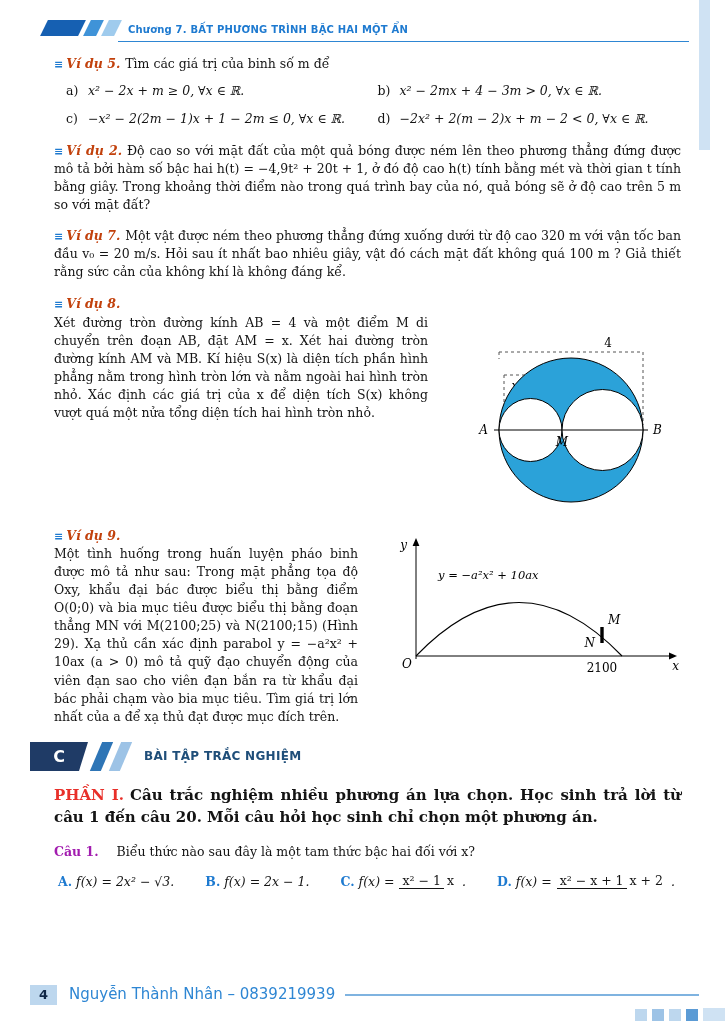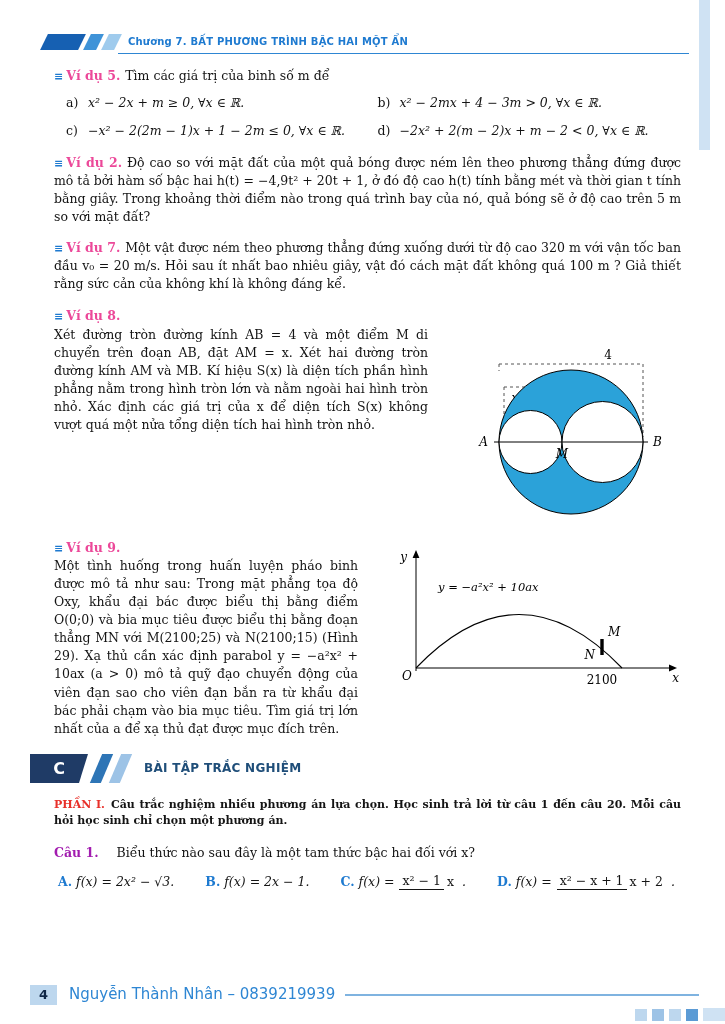--- a/index.html
+++ b/index.html
@@ -3,35 +3,35 @@
 <meta charset="utf-8">
 <style>
   html,body{margin:0;padding:0;background:#e9e9e9;}
   .page{position:relative;width:725px;height:1024px;background:#ffffff;margin:0 auto;
         font-family:"DejaVu Serif", serif;font-size:12.5px;line-height:1.45;color:#141414;overflow:hidden;}
 
   
   .tr-bar{position:absolute;top:0;right:15px;width:11px;height:150px;background:#cfe2f3;}
 
   
-  .hdr{display:flex;align-items:center;margin:32px 36px 0 44px;}
+  .hdr{display:flex;align-items:flex-start;margin:20px 36px 0 44px;}
   .hdr-shapes{display:flex;gap:5px;align-items:center;margin-bottom:2px;}
   .sh{height:16px;transform:skewX(-26deg);}
   .sh1{width:38px;background:#1660b2;}
   .sh2{width:13px;background:#3f93d8;}
   .sh3{width:13px;background:#9fcbed;}
   .hdr-rule{flex:1;border-bottom:1.4px solid #2e86d3;padding:0 0 3px 10px;}
   .hdr-text{font-family:"DejaVu Sans", sans-serif;font-size:10px;font-weight:bold;color:#1e7ad0;letter-spacing:.2px;}
 
   .content{padding:0 44px 0 54px;}
   p{margin:0;}
   .ex{margin-top:13px;}
   .ex-para{text-align:justify;}
   .ex-icon{color:#1e7ad0;font-weight:bold;font-family:"DejaVu Sans", sans-serif;font-size:11px;margin-right:3px;}
-  .ex-label{color:#ec4899;font-weight:bold;margin-right:5px;white-space:nowrap;}
+  .ex-label{color:#c2410c;font-weight:bold;margin-right:5px;white-space:nowrap;font-style:italic;}
   .math{font-style:italic;}
 
   .vd5-grid{display:grid;grid-template-columns:1fr 1fr;gap:10px 8px;margin-top:9px;padding-left:12px;}
   .vd5-item{display:flex;gap:9px;}
   .opt-key{min-width:13px;}
 
   .ex-flex{display:flex;gap:28px;margin-top:14px;}
   .text-col{flex:1;}
   figure{margin:0;flex:none;}
   .fig8{width:225px;}
@@ -46,21 +46,21 @@
   
   .banner{display:flex;align-items:center;margin:16px 0 0 -24px;height:29px;}
   .c-box{width:58px;height:29px;background:#1f3b66;color:#fff;display:flex;align-items:center;justify-content:center;
          font-family:"DejaVu Sans", sans-serif;font-weight:bold;font-size:16px;
          clip-path:polygon(0 0,100% 0,calc(100% - 9px) 100%,0 100%);}
   .b-stripe{width:11px;height:29px;transform:skewX(-23deg);margin-left:8px;}
   .bs1{background:#2e75b6;}
   .bs2{background:#9dc3e6;}
   .banner-title{margin-left:18px;font-family:"DejaVu Sans", sans-serif;font-weight:bold;font-size:12px;color:#1f4e79;letter-spacing:.3px;}
 
-  .phan{margin-top:14px;font-weight:bold;font-size:11px;text-align:justify;}
+  .phan{margin-top:14px;font-weight:bold;font-size:15px;text-align:justify;}
   .phan-label{color:#e8302a;margin-right:6px;}
 
   .cau{margin-top:15px;}
   .q-label{color:#a21caf;font-weight:bold;margin-right:18px;}
   .opts-row{display:flex;justify-content:space-between;align-items:center;margin-top:11px;padding:0 6px 0 4px;}
   .opt{display:flex;align-items:center;gap:4px;}
   .opt-letter{color:#1e7ad0;font-weight:bold;}
   .frac{display:inline-flex;align-items:center;line-height:1.18;margin:0 1px;}
   .frac .num{border-bottom:1px solid #141414;padding:0 3px;}
   .frac .den{padding:0 3px;}

